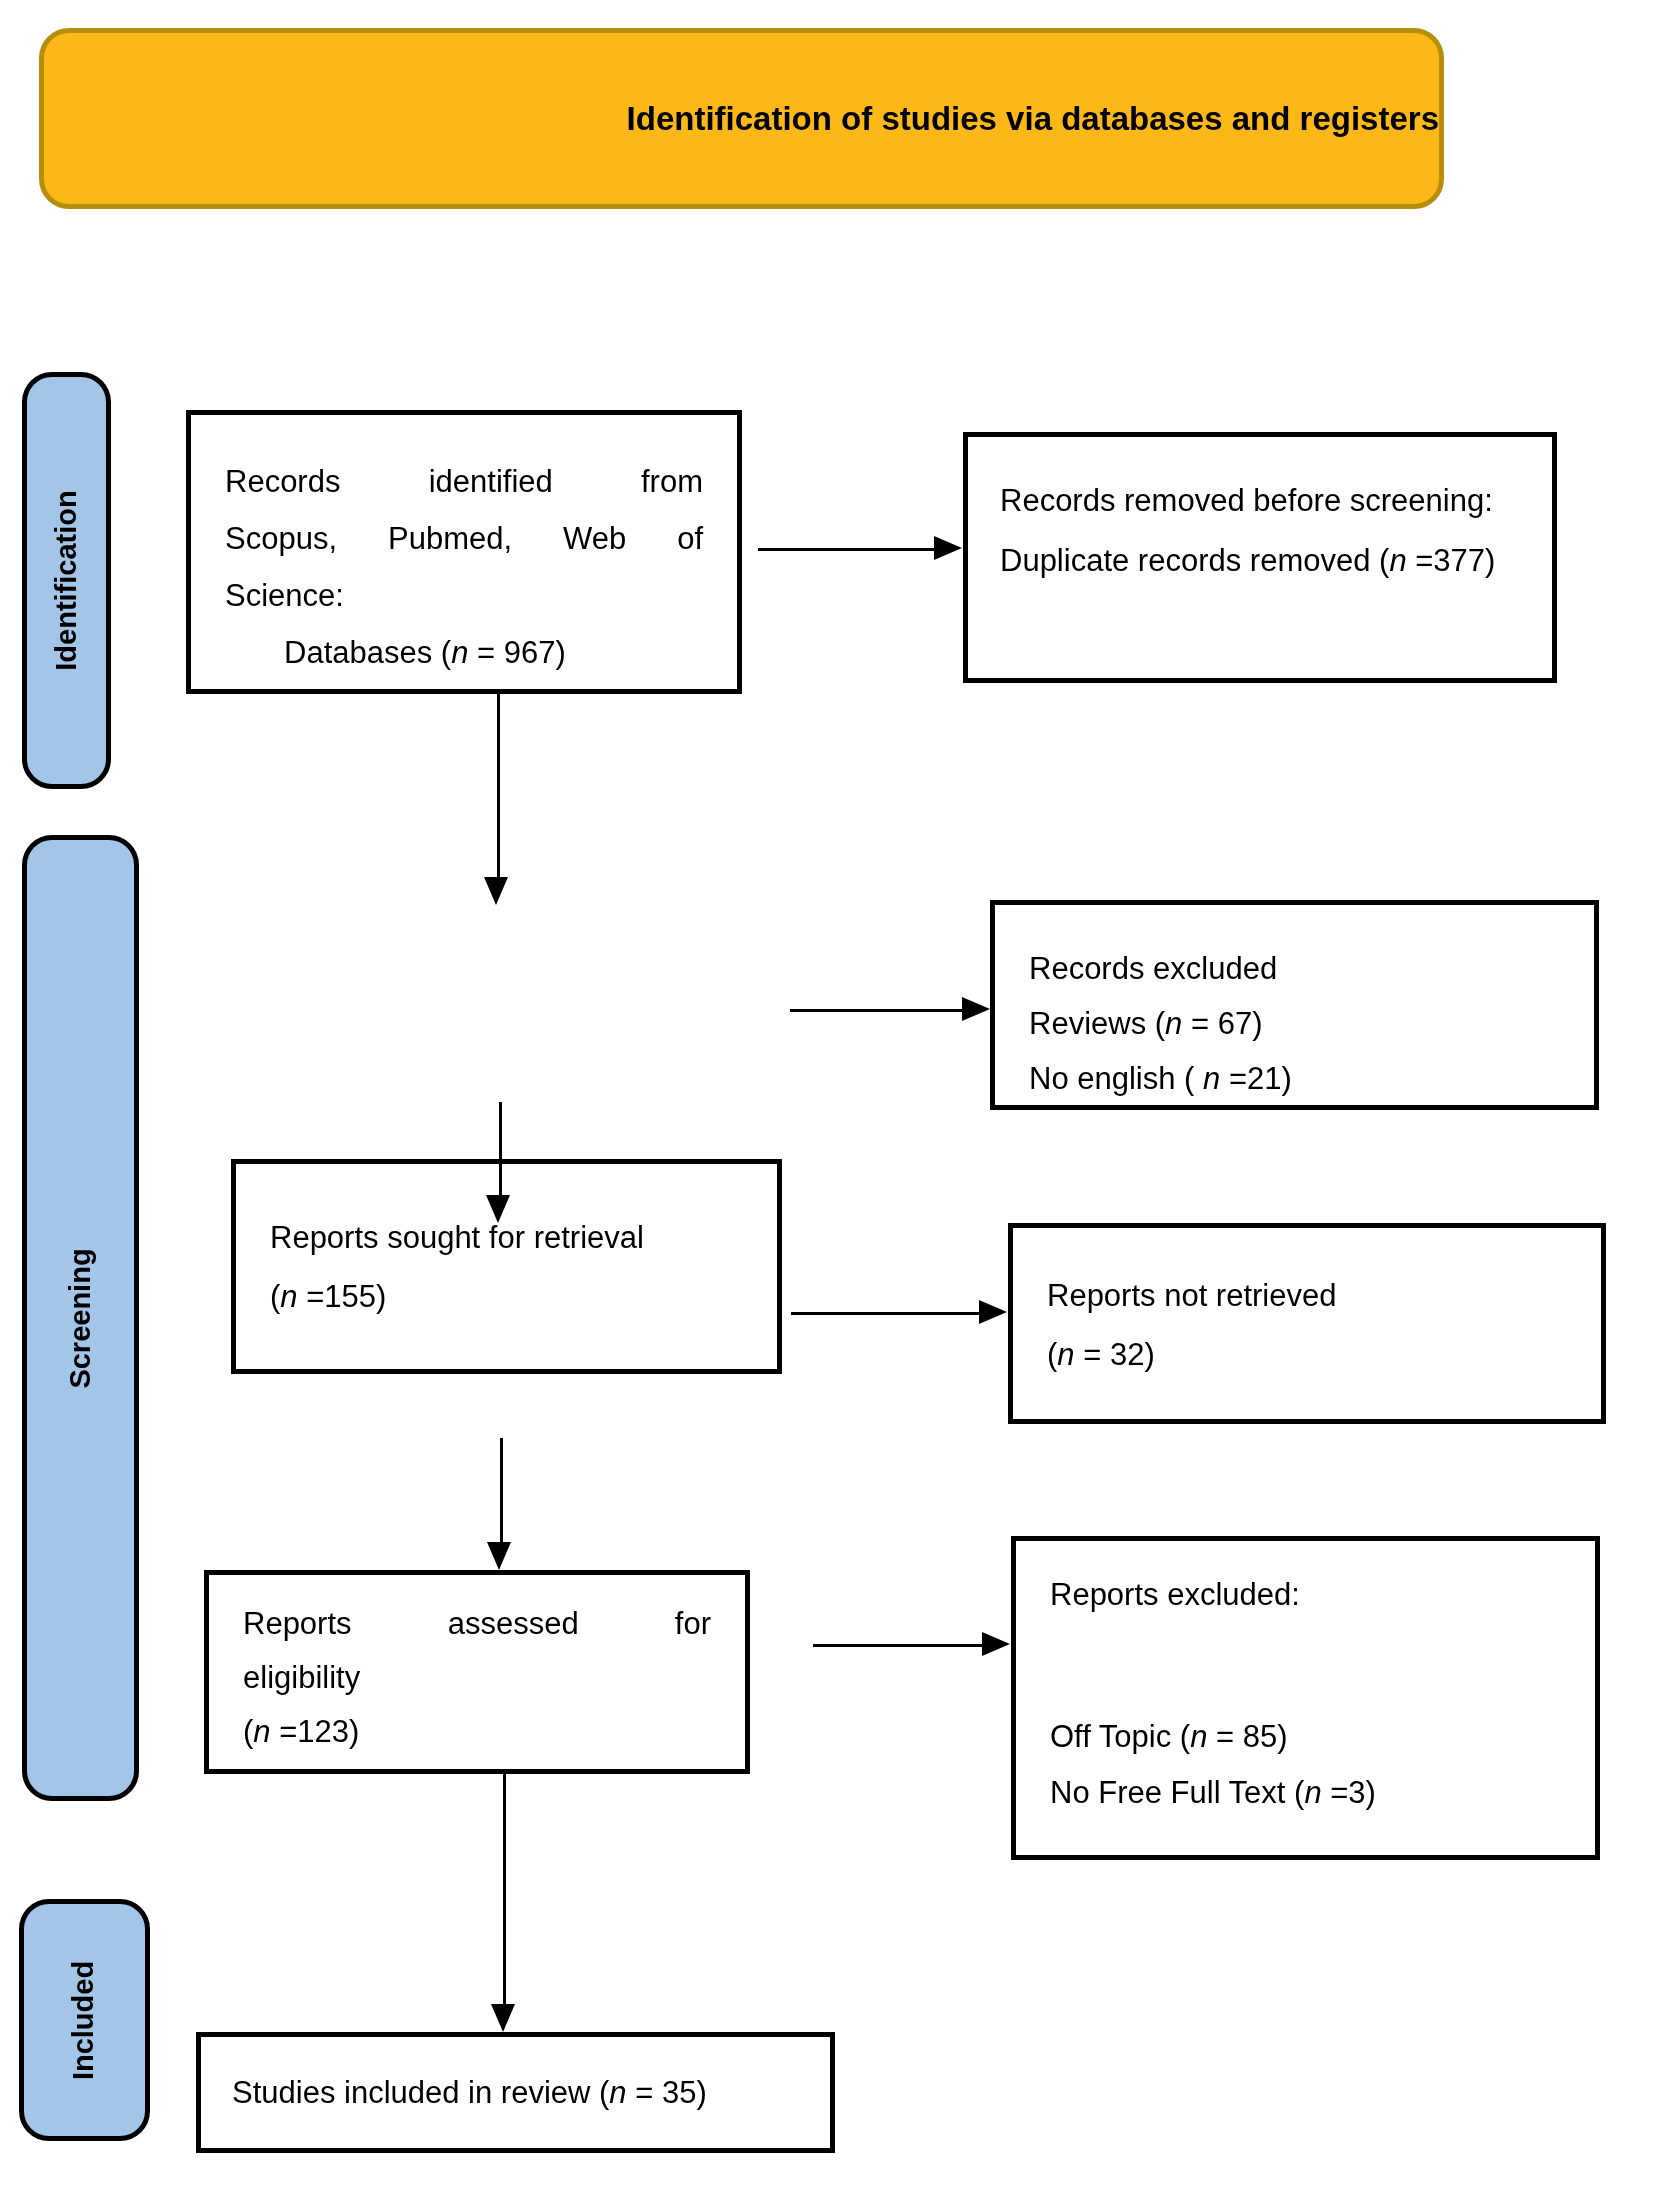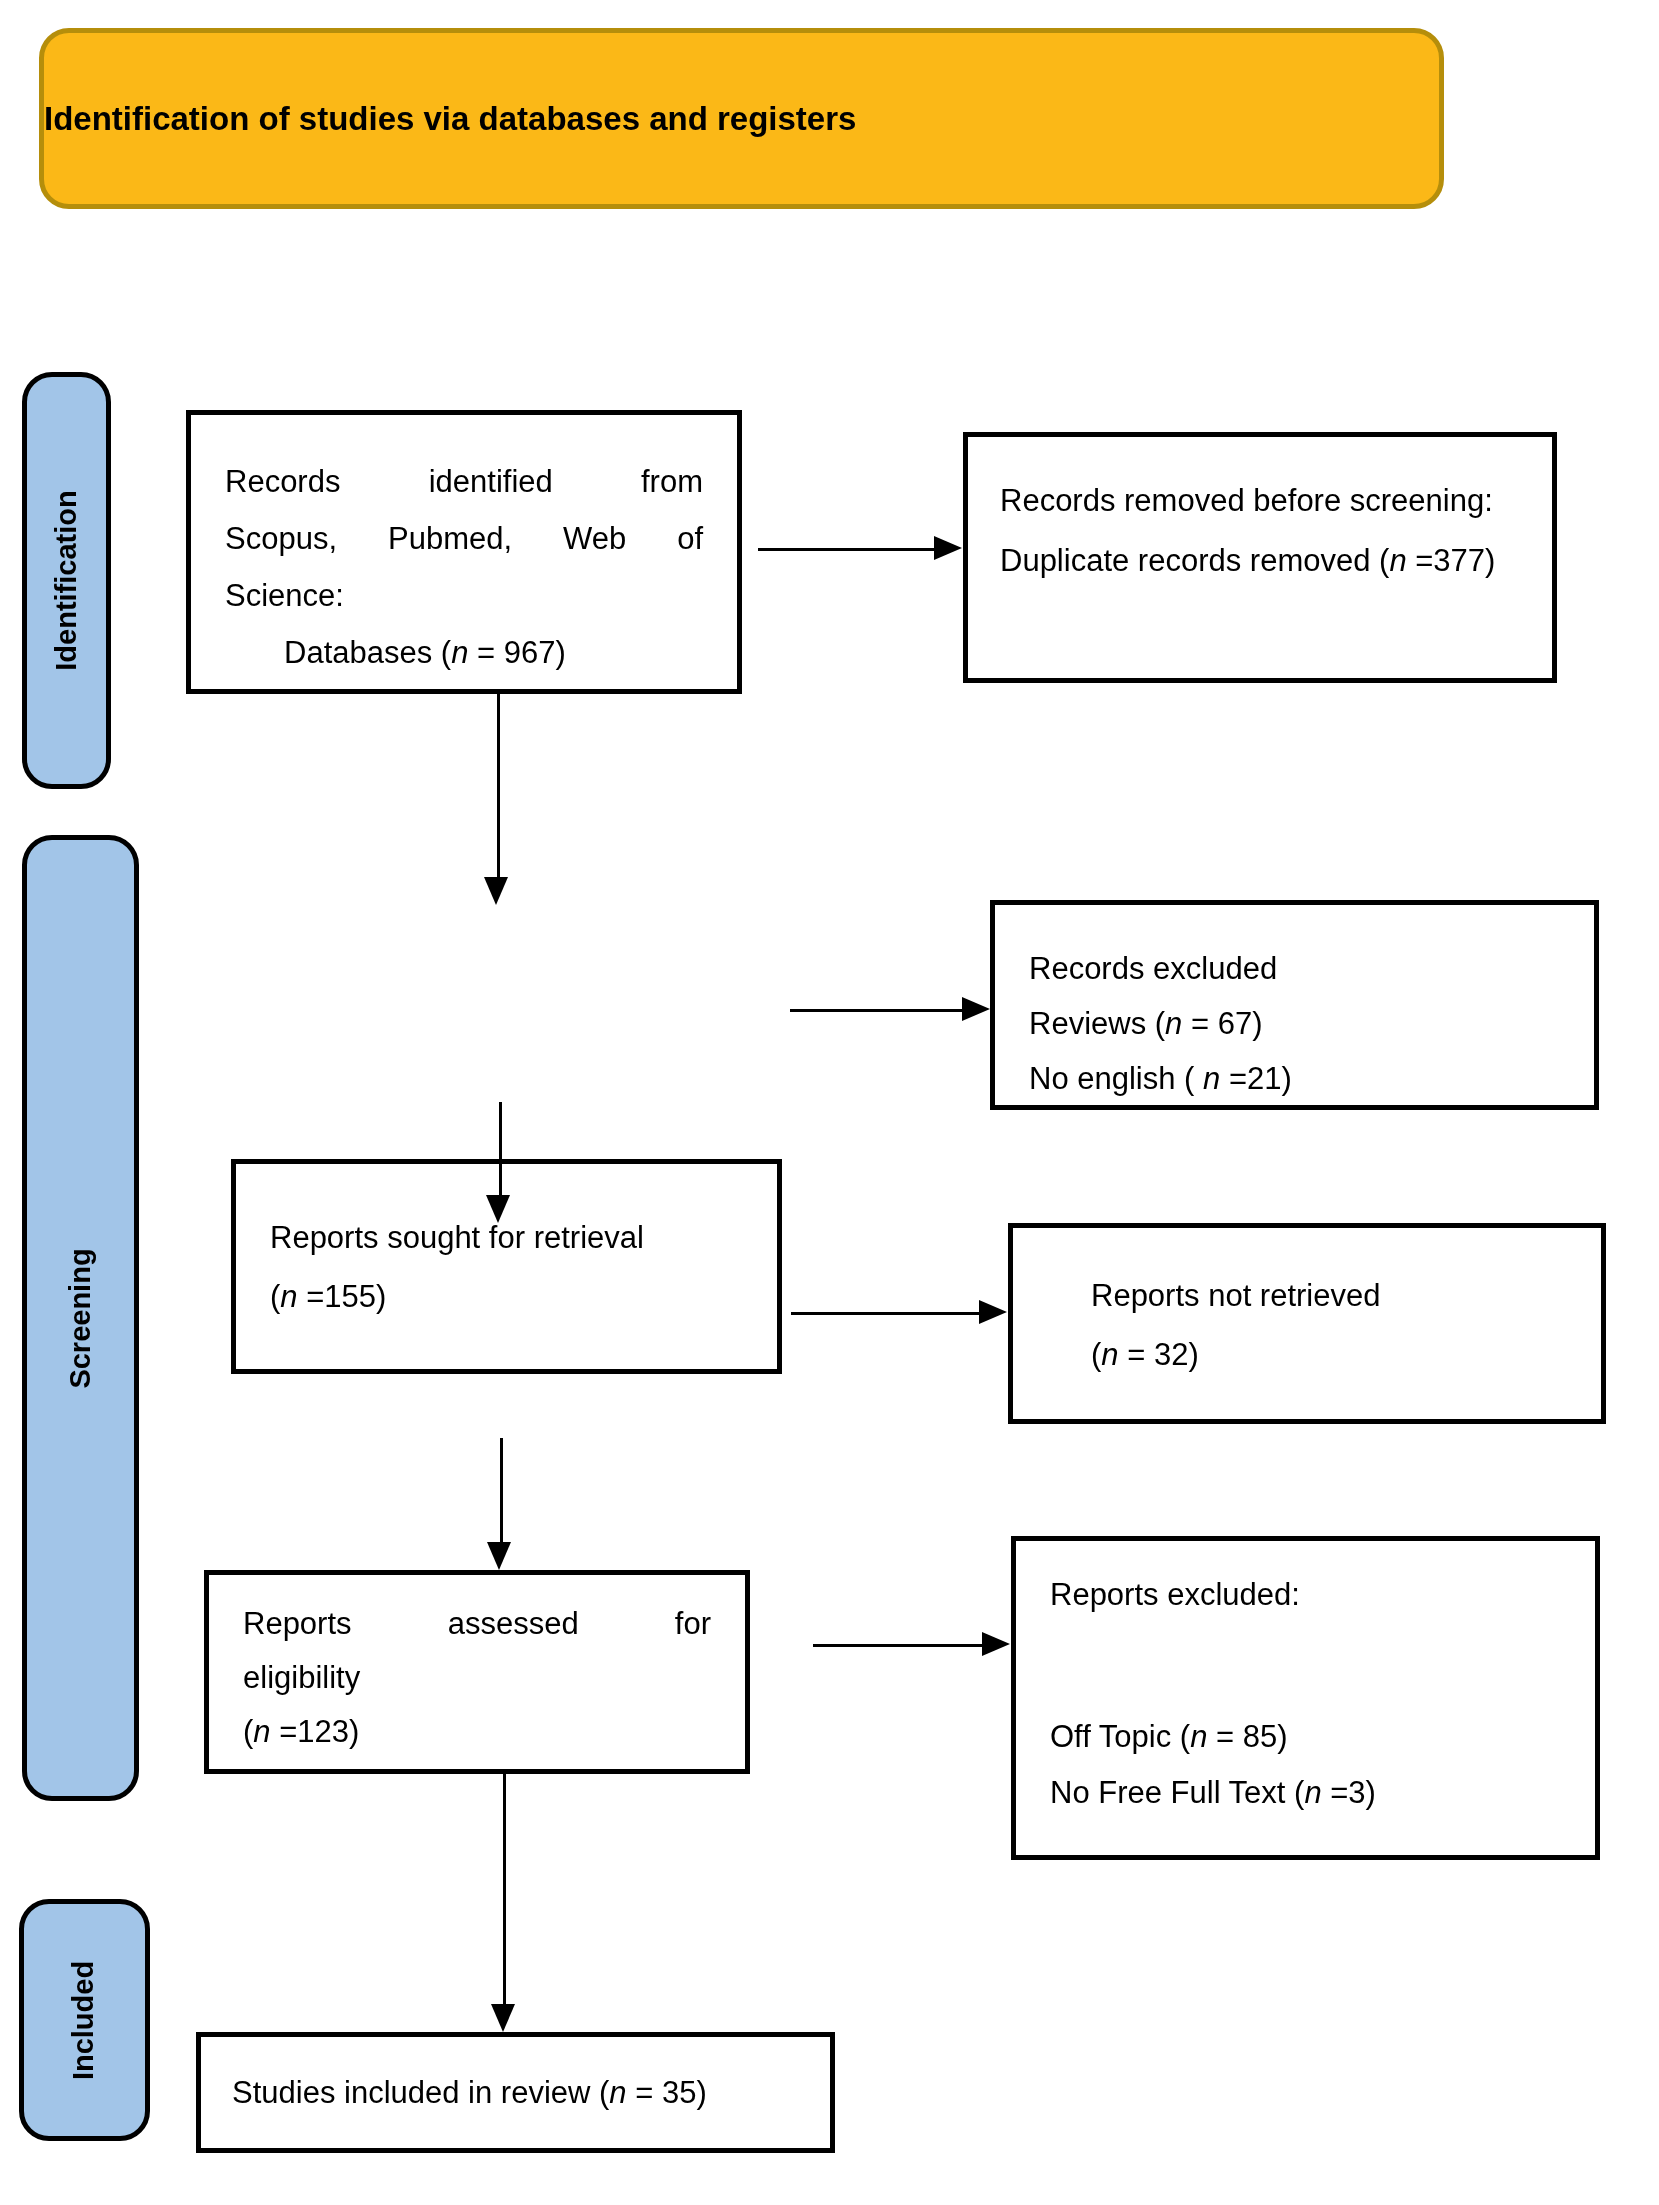--- a/index.html
+++ b/index.html
@@ -11,21 +11,21 @@
   *{box-sizing:border-box;}
   .canvas{
     position:relative;width:1660px;height:2205px;background:#ffffff;overflow:hidden;
     font-family:"Liberation Sans","DejaVu Sans",sans-serif;color:var(--text-color);
     font-size:31px;
   }
   
   .banner{
     position:absolute;left:39px;top:28px;width:1405px;height:181px;
     background:var(--banner-fill);border:5px solid var(--banner-border);border-radius:30px;
-    display:flex;align-items:center;justify-content:flex-start;
+    display:flex;align-items:center;justify-content:flex-end;
   }
   .banner .t{font-size:33px;font-weight:bold;}
   
   .stage{
     position:absolute;background:var(--sidebar-fill);border:5px solid var(--sidebar-border);
     border-radius:30px;display:flex;align-items:center;justify-content:center;
   }
   .stage span{transform:rotate(-90deg);white-space:nowrap;font-weight:bold;font-size:29px;}
   .stage.ident{left:21.6px;top:372px;width:89px;height:417px;}
   .stage.screen{left:21.6px;top:835px;width:117px;height:966px;}
@@ -38,21 +38,21 @@
   .b1 .line,.b1 .jline{line-height:57px;}
   .b1 .indent{padding-left:59px;}
   .rb1{left:963px;top:432px;width:594px;height:251px;padding:34px 31px 0 32px;}
   .rb1 .line{line-height:60px;}
   .b2{left:200px;top:906px;width:551px;height:196px;display:flex;align-items:center;padding-left:34px;}
   .rb2{left:990px;top:900px;width:609px;height:210px;padding:36px 31px 0 34px;}
   .rb2 .line{line-height:55px;}
   .b3{left:231px;top:1159px;width:551px;height:215px;padding:44px 31px 0 34px;}
   .b3 .line{line-height:59px;}
   .rb3{left:1008px;top:1223px;width:598px;height:201px;padding:38px 31px 0 34px;}
-  .rb3 .line{line-height:59px;margin-left:44px;}
+  .rb3 .line{line-height:59px;}
   .b4{left:204px;top:1570px;width:546px;height:204px;padding:22px 34px 0 34px;}
   .b4 .line,.b4 .jline{line-height:54px;}
   .rb4{left:1011px;top:1536px;width:589px;height:324px;padding:26px 31px 0 34px;}
   .rb4 .line{line-height:56px;}
   .rb4 .gap{margin-top:86px;}
   .bb{left:196px;top:2032px;width:639px;height:121px;display:flex;align-items:center;padding-left:31px;}
   
   .vline{position:absolute;width:3.1px;background:var(--arrow-color);}
   .vhead{position:absolute;width:0;height:0;border-left:12.3px solid transparent;border-right:12.3px solid transparent;border-top:28px solid var(--arrow-color);}
   .hline{position:absolute;height:3.1px;background:var(--arrow-color);}

